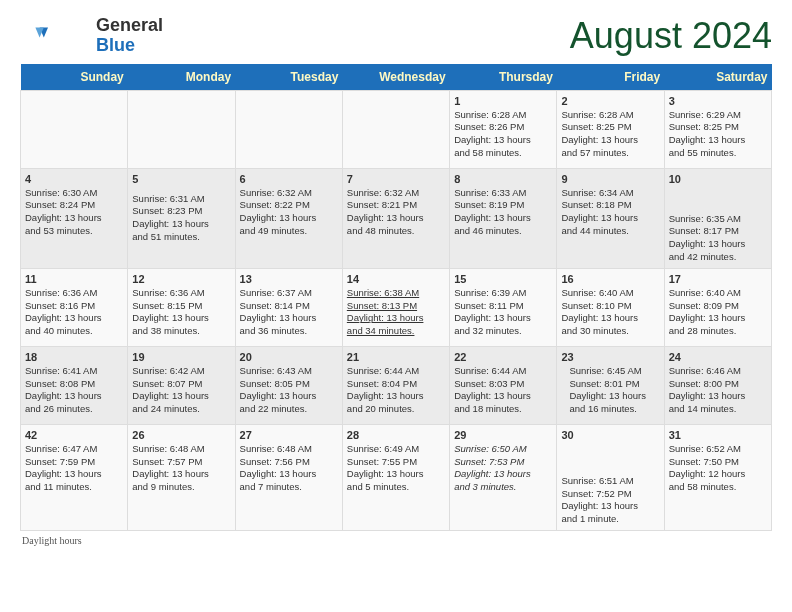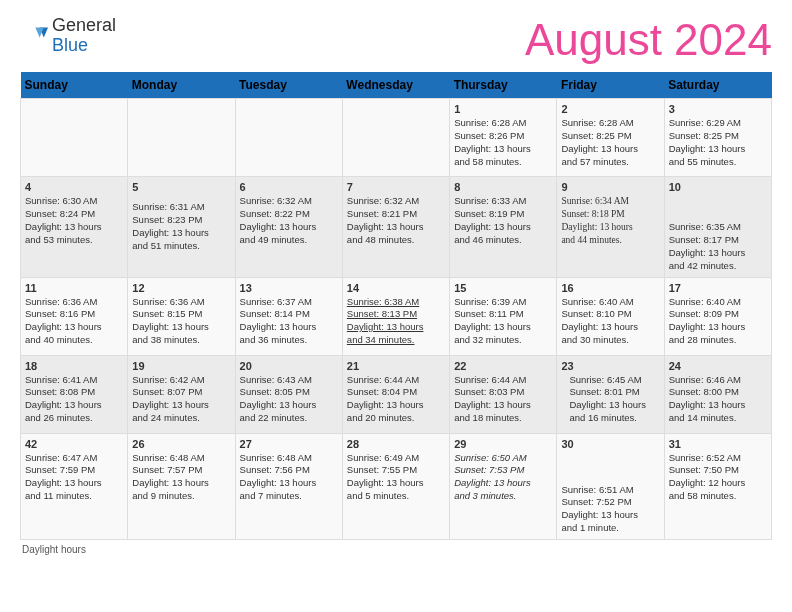--- a/index.html
+++ b/index.html
@@ -20,54 +20,55 @@
       justify-content: space-between;
       margin-bottom: 8px;
     }
     .logo {
       display: flex;
       align-items: center;
       gap: 4px;
     }
     .logo-text {
       font-size: 18px;
-      font-weight: normal;
+      font-weight: bold;
       line-height: 1.1;
+      margin-left: 44px;
     }
     .logo-text .general { color: #333; }
     .logo-text .blue { color: #1e6fba; }
     .logo-icon {
       width: 28px;
       height: 28px;
     }
     .title-block {
       text-align: right;
     }
     .main-title {
-      font-size: 44px;
+      font-size: 36px;
       font-weight: normal;
-      color: #ec4899;
+      color: #14532d;
       line-height: 1.1;
     }
     .subtitle {
       font-size: 14px;
       color: #555;
     }
     table {
       width: 100%;
       border-collapse: collapse;
       table-layout: fixed;
     }
     th {
       background-color: #1e6fba;
-      color: #000000;
+      color: #fef9c3;
       font-size: 12px;
       font-weight: bold;
       padding: 6px 4px;
-      text-align: left;
+      text-align: right;
     }
     td {
       vertical-align: top;
       padding: 4px 4px 4px 4px;
       font-size: 10px;
       color: #333;
       border: 1px solid #ddd;
       height: 78px;
     }
     tr:nth-child(odd) td { background-color: #f9f9f9; }
@@ -85,20 +86,21 @@
     }
     .empty-cell {
       background-color: #f9f9f9 !important;
     }
     .footer {
       font-size: 10px;
       color: #555;
       margin-top: 4px;
       text-align: left;
       padding-left: 2px;
+      font-family: Liberation Serif, serif;
     }
   </style>
 </head>
 <body>
 
 <div class="container">
   <div class="header-row">
     <div class="logo">
       <svg class="logo-icon" viewBox="0 0 40 40">
         <rect x="0" y="0" width="40" height="40" fill="white"></rect>
@@ -186,21 +188,21 @@
           </td>
           <td>
             <span class="day-number">8</span>
             <div class="day-info" style="white-space: pre-line;">Sunrise: 6:33 AM
 Sunset: 8:19 PM
 Daylight: 13 hours
 and 46 minutes.</div>
           </td>
           <td>
             <span class="day-number">9</span>
-            <div class="day-info" style="white-space: pre-line; font-family: Liberation Serif, serif;">Sunrise: 6:34 AM
+            <div class="day-info" style="white-space: pre-line;">Sunrise: 6:34 AM
 Sunset: 8:18 PM
 Daylight: 13 hours
 and 44 minutes.</div>
           </td>
           <td>
             <span class="day-number">10</span>
             <div class="day-info" style="white-space: pre-line; margin-top: 28px;">Sunrise: 6:35 AM
 Sunset: 8:17 PM
 Daylight: 13 hours
 and 42 minutes.</div>

